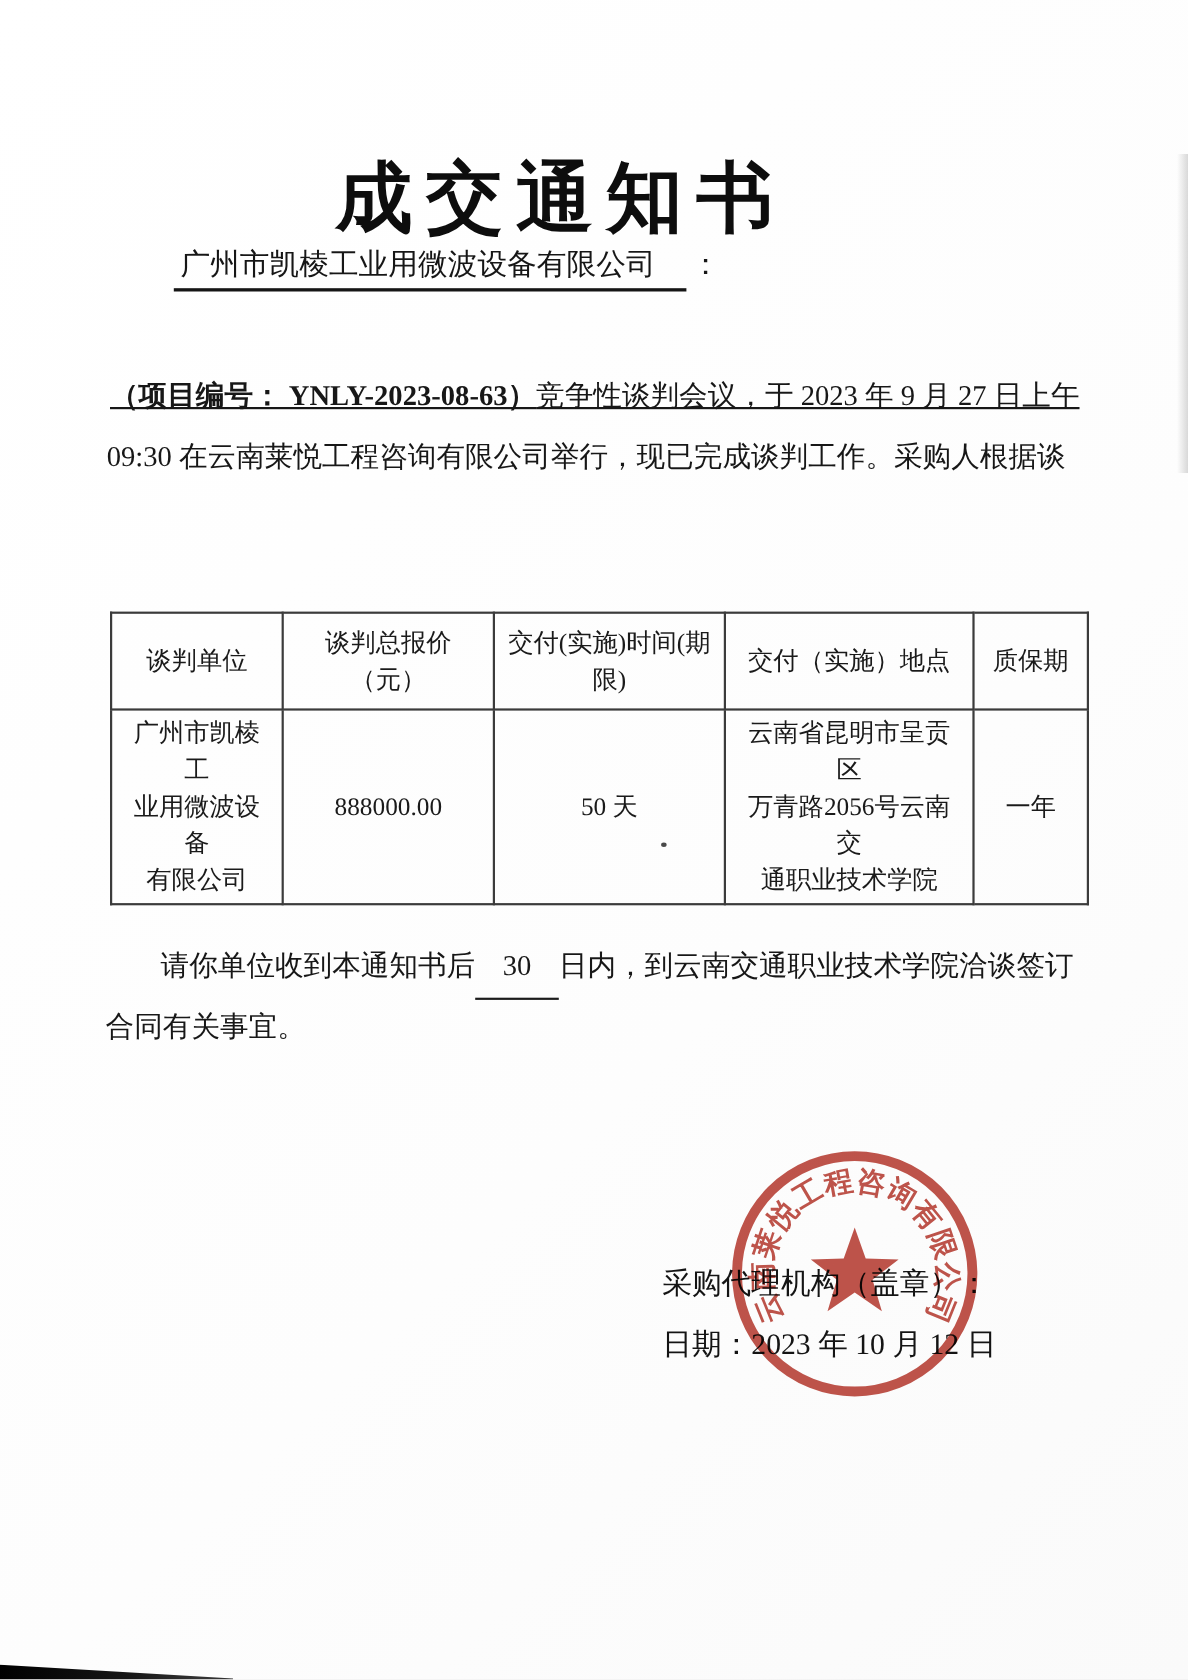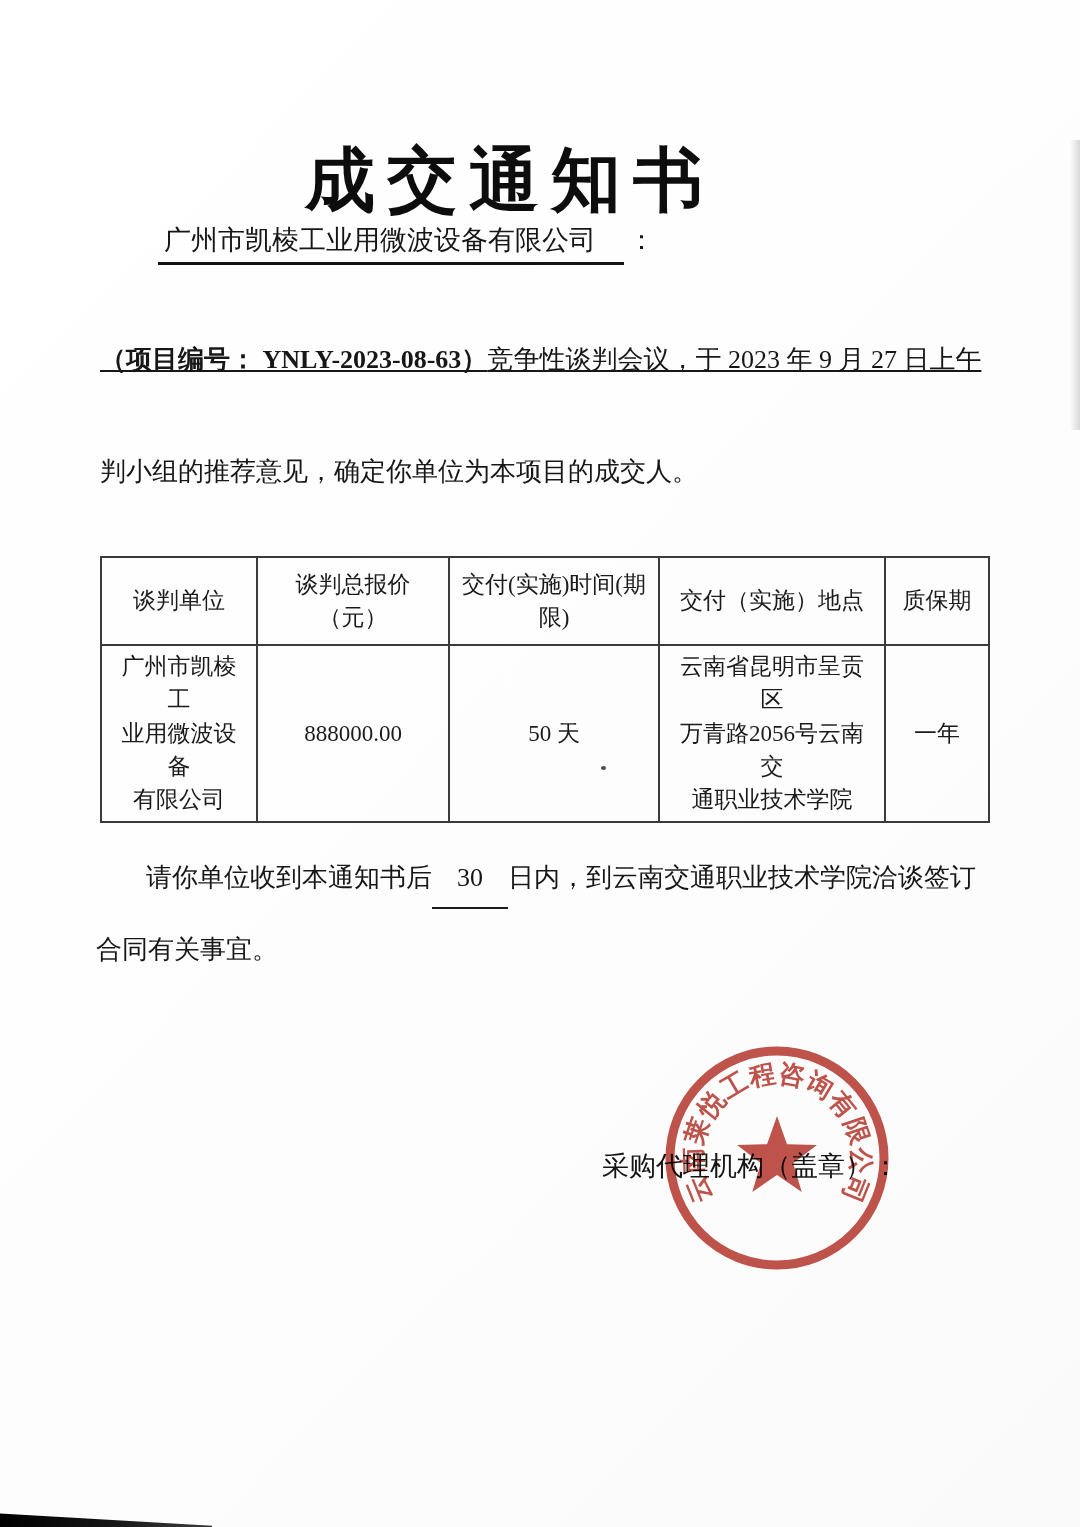--- a/index.html
+++ b/index.html
@@ -97,21 +97,21 @@
 
   <div class="doc-title">成交通知书</div>
 
   <div class="recipient-line">
     <span class="recipient-name">广州市凯棱工业用微波设备有限公司</span><span class="recipient-colon">：</span>
   </div>
 
   <div class="bodyline" style="top:344px;left:100px;text-decoration:underline;">
     <span class="bold">（项目编号： YNLY-2023-08-63）</span><span>竞争性谈判会议，于 2023 年 9 月 27 日上午</span>
   </div>
-  <div class="bodyline" style="top:456px;left:100px;">判小组的推荐意见，确定你单位为本项目的成交人。</div>
+  <div class="bodyline" style="top:400px;left:97px;">09:30 在云南莱悦工程咨询有限公司举行，现已完成谈判工作。采购人根据谈</div>
 
   <table class="award-table">
     <colgroup>
       <col class="col-1">
         <col class="col-2">
         <col class="col-3">
         <col class="col-4">
         <col class="col-5">
     </colgroup>
     <thead>
@@ -138,23 +138,24 @@
         <td>一年</td>
       </tr>
     </tbody>
   </table>
 
   <div class="scan-dot"></div>
 
   <div class="bodyline" style="top:862px;left:146px;">
     <span>请你单位收到本通知书后</span><span class="days-blank">30</span><span>日内，到云南交通职业技术学院洽谈签订</span>
   </div>
-  <div class="bodyline" style="top:918px;left:96px;margin-top:16px;">合同有关事宜。</div>
+  <div class="bodyline" style="top:918px;left:96px;">合同有关事宜。</div>
 
   <div class="sig-line" style="top:1120px;">采购代理机构（盖章）：</div>
+  <div class="sig-line" style="top:1176px;">日期：2023 年 10 月 12 日</div>
 
   <svg class="stamp" viewBox="-125 -125 250 250">
     <circle class="stamp-ring" cx="0" cy="0" r="107"></circle>
     <polygon class="stamp-star" points="0,-42 10,-13.8 39.9,-13 16.2,5.3 24.7,34 0,17 -24.7,34 -16.2,5.3 -39.9,-13 -10,-13.8"></polygon>
     <g id="stamp-chars">
         <text transform="translate(-77.9 31.5) rotate(-112.0)" class="stamp-char">云</text>
         <text transform="translate(-84.0 2.4) rotate(-91.6)" class="stamp-char">南</text>
         <text transform="translate(-79.6 -27.0) rotate(-71.3)" class="stamp-char">莱</text>
         <text transform="translate(-65.2 -53.0) rotate(-50.9)" class="stamp-char">悦</text>
         <text transform="translate(-42.7 -72.3) rotate(-30.5)" class="stamp-char">工</text>

